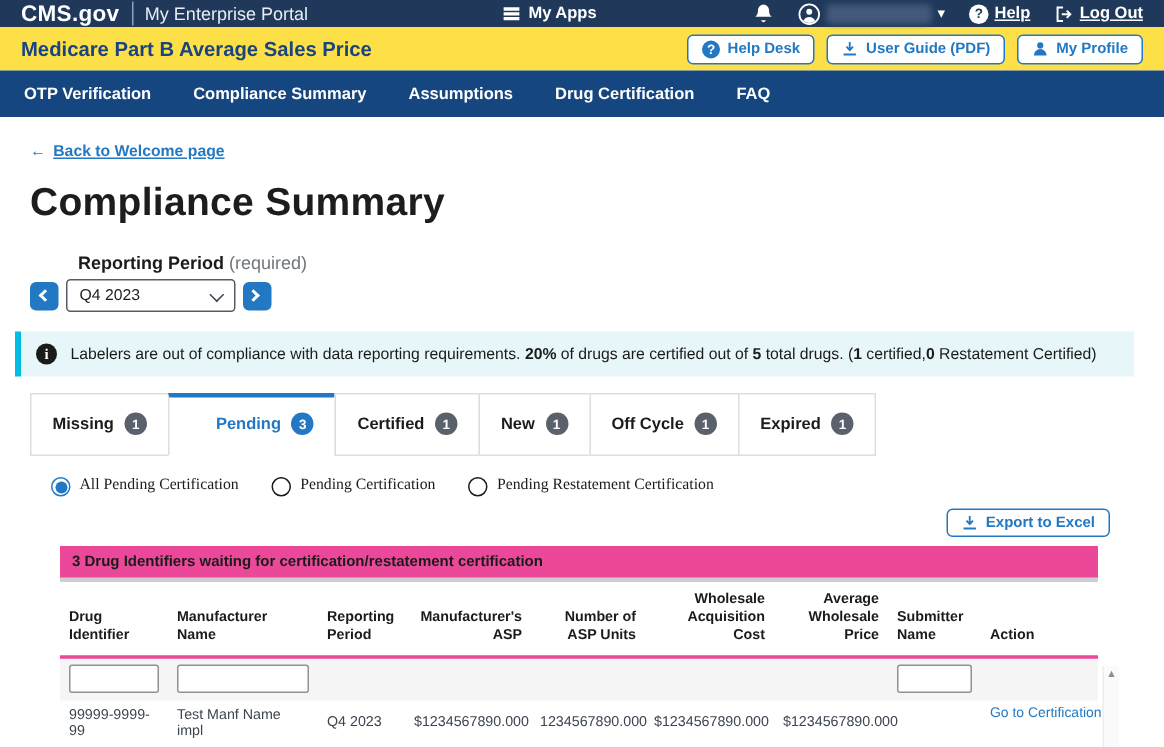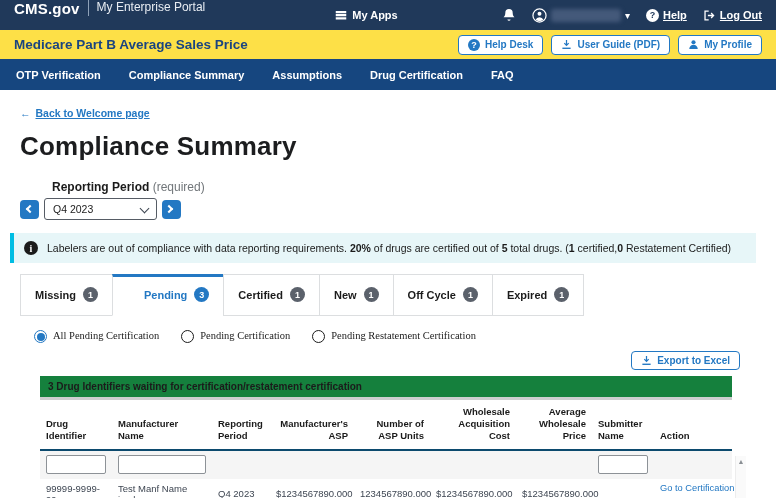--- a/index.html
+++ b/index.html
@@ -1,20 +1,20 @@
 <!DOCTYPE html>
 <html><head>
 <meta charset="utf-8">
 <style>
   * { margin:0; padding:0; box-sizing:border-box; }
   html,body { width:776px; height:498px; overflow:hidden; background:#fff;
     font-family:"Liberation Sans", sans-serif; color:#1b1b1b; }
 
   
-  .topbar { height:30px; background:#20395a; color:#fff; display:flex; 
+  .topbar { height:18px; background:#20395a; color:#fff; display:flex; align-items:center;
     padding:0 14px; font-size:11px; }
   .brand { font-size:15px; font-weight:bold; letter-spacing:.2px; }
   .brand-div { width:1px; height:16px; background:#8fa2b8; margin:0 8px; }
   .portal-name { font-size:12px; color:#e8edf3; font-weight:300; }
   .myapps { margin-left:130px; display:flex; align-items:center; gap:5px; font-weight:bold; cursor:pointer; }
   .top-right { margin-left:auto; display:flex; align-items:center; gap:16px; }
   .icon-btn { display:flex; align-items:center; gap:4px; cursor:pointer; }
   .top-link { text-decoration:underline; font-weight:bold; color:#fff; cursor:pointer; }
   .redact-dark { width:70px; height:13px; border-radius:3px; background:#44597a; filter:blur(2px); }
   .caret { font-size:10px; }
@@ -81,25 +81,25 @@
   .radio { display:flex; align-items:flex-start; gap:6px; font-size:10.5px; cursor:pointer;font-family:Liberation Serif, serif; }
   .rdot { width:13px; height:13px; border:1.5px solid #1b1b1b; border-radius:50%; position:relative; flex:0 0 auto; }
   .radio.checked .rdot { border-color:#2378c3; }
   .radio.checked .rdot::after { content:""; position:absolute; inset:1.5px; border-radius:50%; background:#2378c3; }
 
   
   .export-row { display:flex; justify-content:flex-end; margin:8px 16px 6px 0; }
 
   
   .table-wrap { margin:0 0 0 20px; width:692px; position:relative; }
-  .tcaption { background:#15803d; border-bottom:3px solid #cdced0; padding:5px 8px;
+  .tcaption { background:#ec4899; border-bottom:3px solid #cdced0; padding:5px 8px;
     font-size:10px; font-weight:bold; }
   table { border-collapse:collapse; table-layout:fixed; width:692px; font-size:9.5px; }
   th { font-weight:bold; text-align:left; vertical-align:bottom; padding:6px 6px 7px 6px; color:#1b1b1b;
-    border-bottom:2px solid #0c4a6e; line-height:1.25; }
+    border-bottom:2px solid #ec4899; line-height:1.25; }
   th.r, td.r { text-align:right; }
   td { padding:4px 6px; color:#3d4551; vertical-align:middle; }
   tr.filter-row { background:#f5f5f5; }
   tr.filter-row td { padding:4px 6px 5px 6px; }
   .filter-input { width:100%; height:19px; border:1px solid #8d9297; border-radius:2px; background:#fff;
     font-family:inherit; font-size:9.5px; padding:0 4px; }
   tr.data-row { height:25px; }
   .goto { color:#2378c3; cursor:pointer; white-space:nowrap; font-size:9.3px; display:inline-block; }
   td.action-td { vertical-align:top; padding-top:3px; }
   .redact-lite { width:58px; height:18px; border-radius:3px; background:#d2d2d2; filter:blur(3px); }

